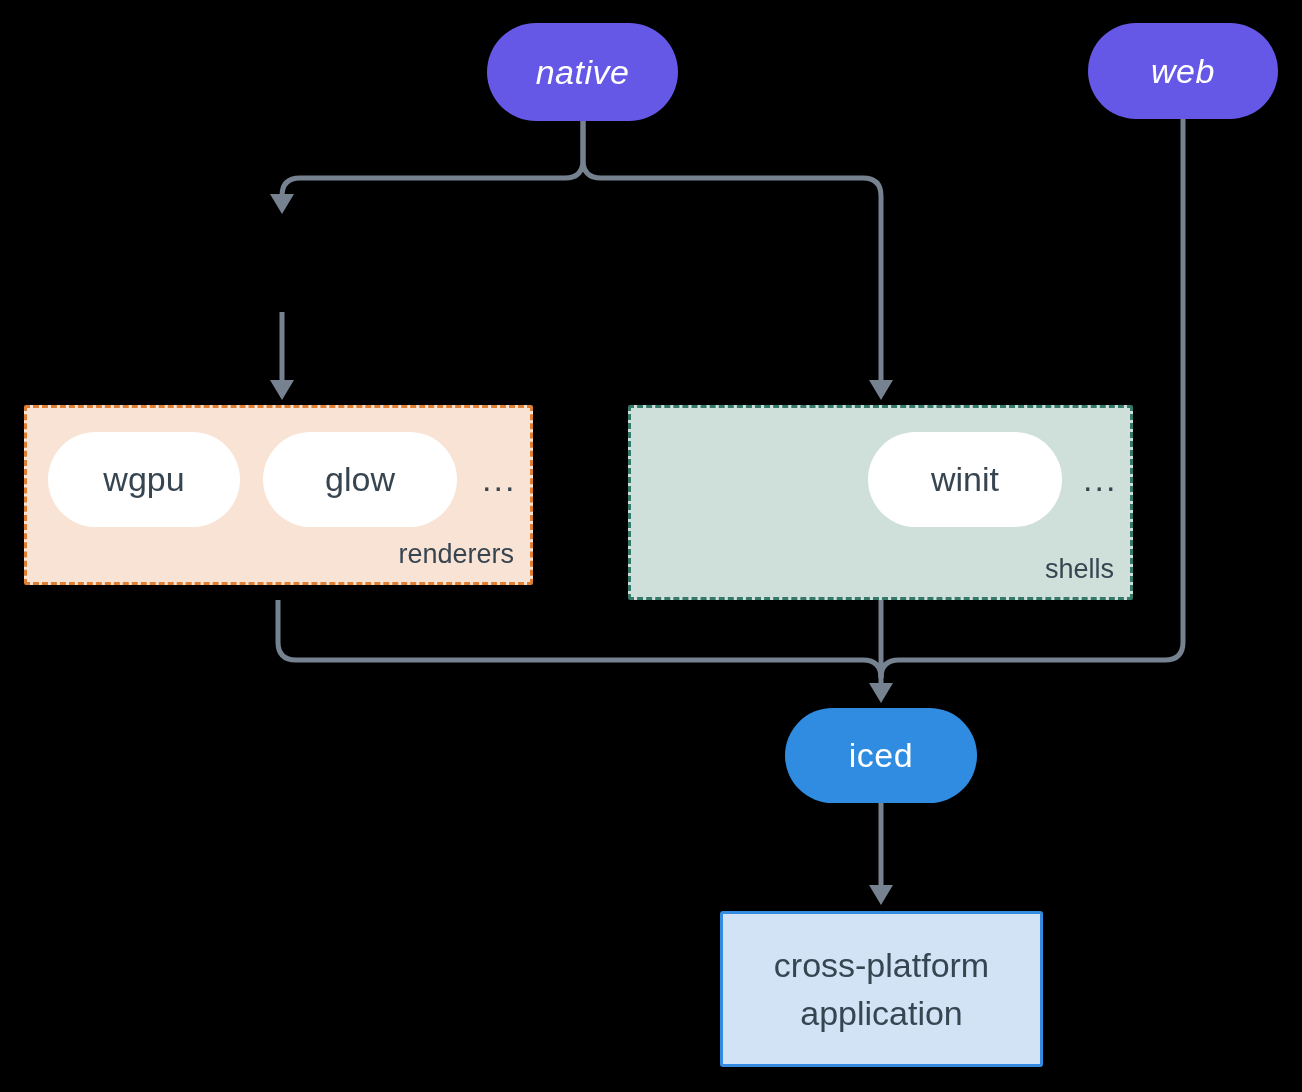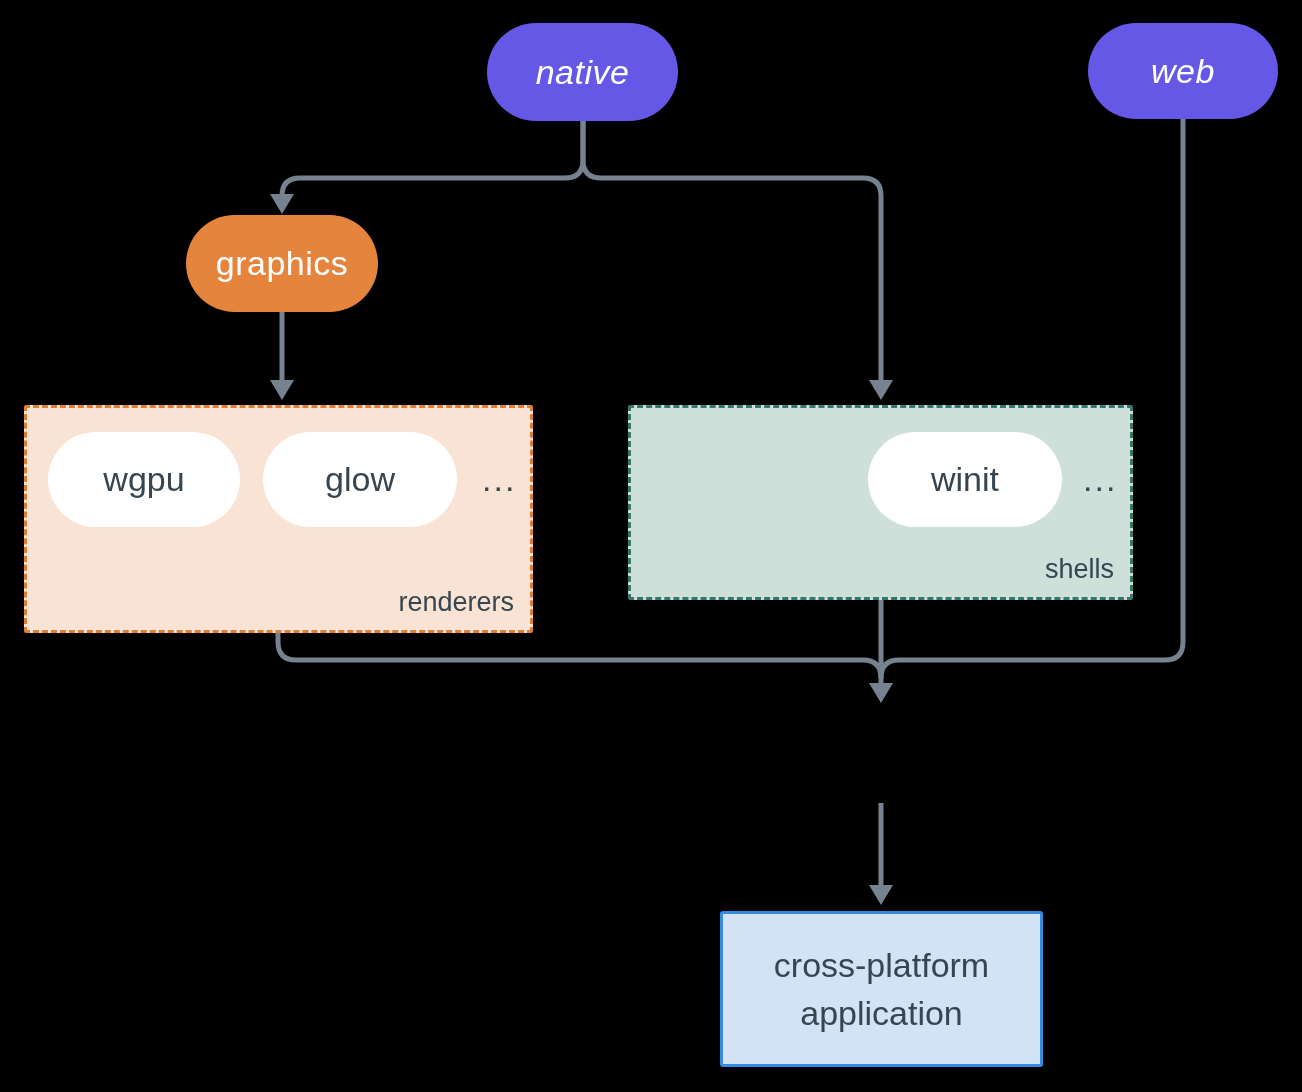--- a/index.html
+++ b/index.html
@@ -42,21 +42,21 @@
   }
   .pill.purple { background: var(--purple, #6658e6); font-style: italic; }
   .pill.orange { background: var(--orange, #e5843c); }
   .pill.blue   { background: var(--blue, #2f8ce0); }
   .group-box {
     position: absolute;
     border-radius: 2px;
     box-sizing: border-box;
   }
   .group-box.renderers {
-    left: 24px; top: 405px; width: 509px; height: 228px;
+    left: 24px; top: 405px; width: 509px; height: 180px;
     background: var(--renderers_fill, #f9e3d4);
     border: 3px dashed var(--renderers_border, #e07f33);
     padding-left: 37px;
   }
   .group-box.shells {
     left: 628px; top: 405px; width: 505px; height: 195px;
     background: var(--shells_fill, #cfe0da);
     border: 3px dashed var(--shells_border, #35796b);
   }
   .group-box .inner-pill {
@@ -138,34 +138,34 @@
     <polygon points="869,683 893,683 881,703"></polygon>
 
     <path d="M881 803 L881 885"></path>
     <polygon points="869,885 893,885 881,905"></polygon>
   </svg>
 
   <div class="pill purple" id="node-native">native</div>
 
   <div class="pill purple" id="node-web">web</div>
 
-  <div class="pill orange" id="node-graphics">graphics</div>
 
   <div class="group-box renderers">
     <div class="inner-pill" id="pill-wgpu">wgpu</div>
     <div class="inner-pill" id="pill-glow">glow</div>
     <div class="dots" id="dots-renderers">...</div>
     <div class="group-label">renderers</div>
   </div>
 
   <div class="group-box shells">
     <div class="inner-pill" id="pill-glutin">winit</div>
     <div class="dots" id="dots-shells">...</div>
     <div class="group-label">shells</div>
   </div>
 
+  <div class="pill blue" id="node-iced">iced</div>
 
   <div id="node-app">
     <div>cross-platform</div>
     <div>application</div>
   </div>
 
 </div>
 
 </body></html>

